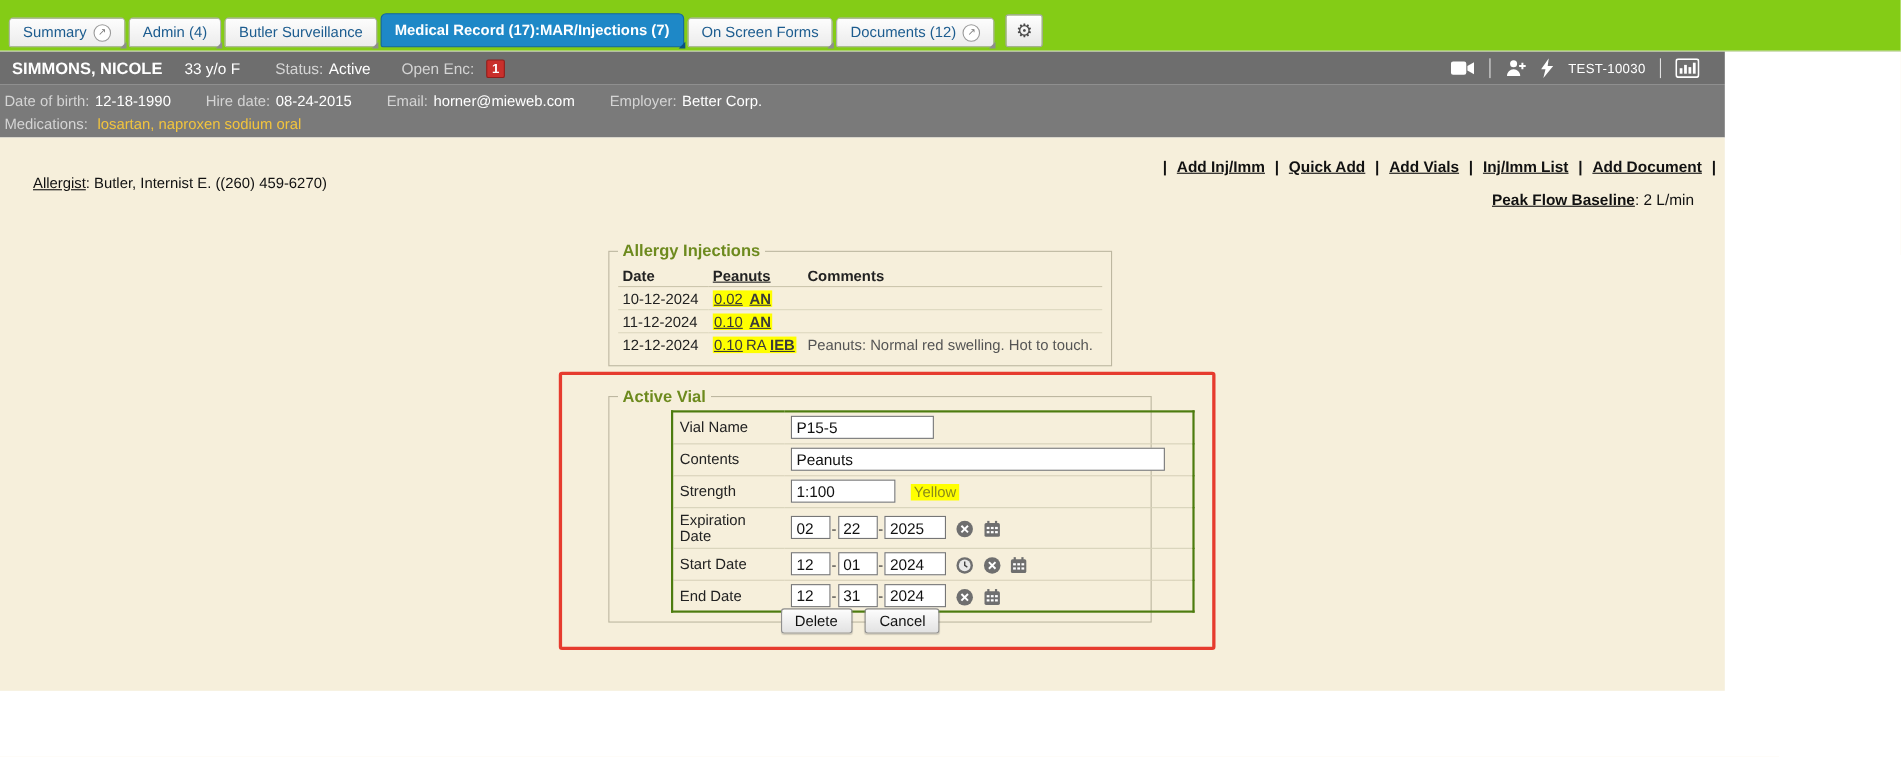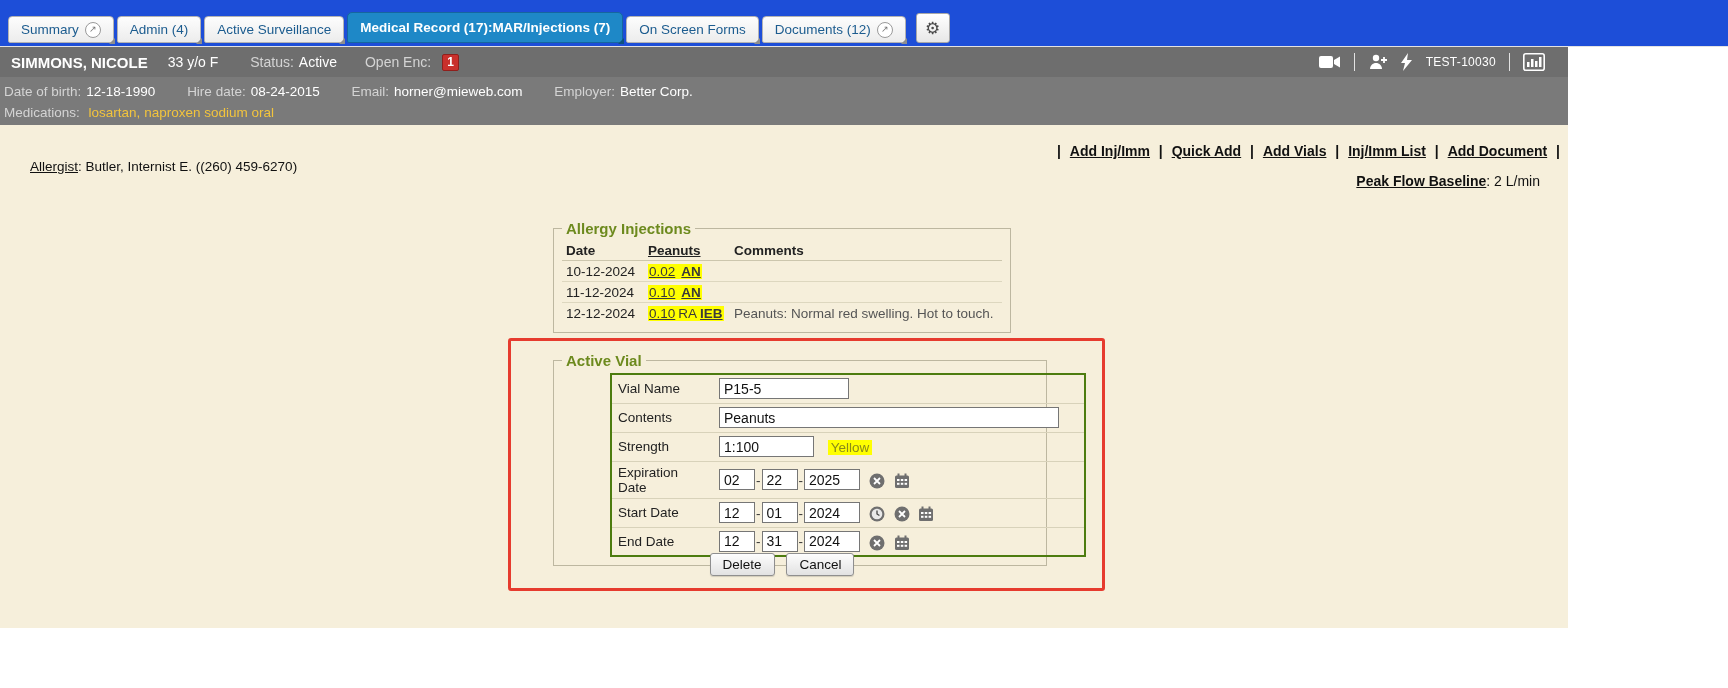--- a/index.html
+++ b/index.html
@@ -4,21 +4,21 @@
 <style>
   * { margin:0; padding:0; box-sizing:border-box; }
   html,body { width:1728px; height:688px; }
   body {
     position:relative; background:#ffffff; overflow:hidden;
     font-family:"Liberation Sans", sans-serif; font-size:14px; color:#222;
   }
   
   .tabbar {
     position:absolute; top:0; left:0; width:1728px; height:47px;
-    background:#1d4ed8; border-bottom:1px solid #e3e3e3;
+    background:#84cc16; border-bottom:1px solid #e3e3e3;
     display:flex; align-items:flex-end; padding:0 0 3px 8px; gap:3px;
   }
   .tab {
     position:relative; display:flex; align-items:center; gap:6px;
     height:27px; padding:0 12px; cursor:pointer;
     background:linear-gradient(#fdfdfd,#ececec);
     border:1px solid #b3b3b3; border-radius:4px 4px 2px 2px;
     color:#1c5c8f; font-size:13.5px; white-space:nowrap;
   }
   .tab::after {
@@ -136,21 +136,21 @@
   <div class="tab">
     <span>Summary</span>
     <span class="ext-circle">
         <span>↗</span>
       </span>
   </div>
   <div class="tab">
     <span>Admin (4)</span>
   </div>
   <div class="tab">
-    <span>Active Surveillance</span>
+    <span>Butler Surveillance</span>
   </div>
   <div class="tab active">
     <span>Medical Record (17):MAR/Injections (7)</span>
   </div>
   <div class="tab">
     <span>On Screen Forms</span>
   </div>
   <div class="tab">
     <span>Documents (12)</span>
     <span class="ext-circle">

